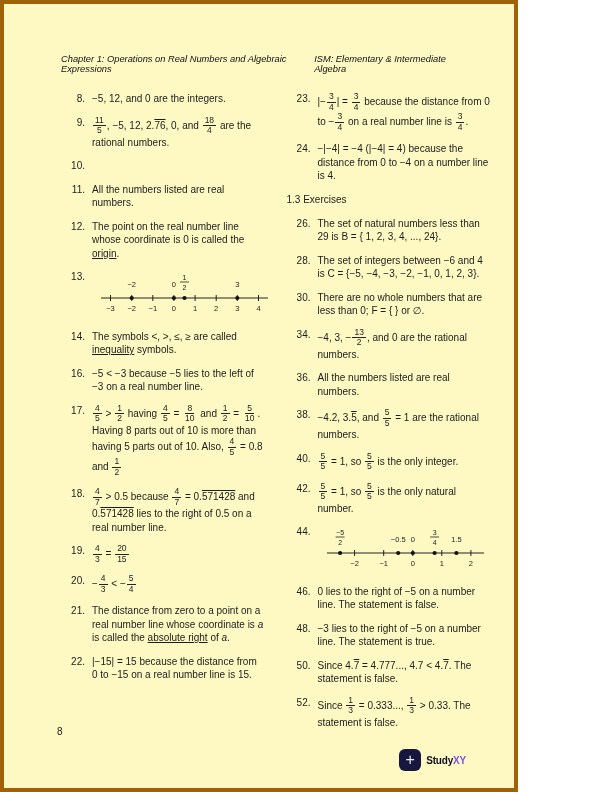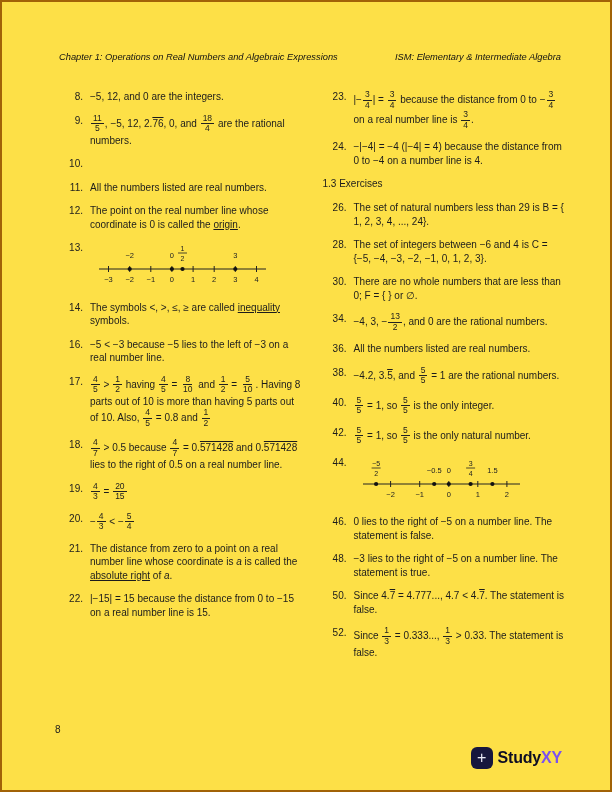--- a/index.html
+++ b/index.html
@@ -1,18 +1,18 @@
 <!DOCTYPE html>
 <html><head>
 <meta charset="utf-8">
 <style>
   html,body{margin:0;padding:0;background:#ffffff;}
   .page{
-    position:relative;width:612px;height:792px;background:#fde047;
-    border:2px solid #a16207;box-sizing:border-box;overflow:hidden;
+    position:relative;width:518px;height:792px;background:#fef9c3;
+    border:4px solid #a16207;box-sizing:border-box;overflow:hidden;
     font-family:"Liberation Sans",sans-serif;font-size:10px;color:#1c1c1c;
   }
   .header{
     position:absolute;top:50px;left:57px;right:49px;
     display:flex;justify-content:space-between;align-items:baseline;
     font-size:9.3px;font-style:italic;color:#111;
   }
   .columns{position:absolute;top:88px;left:57px;right:46px;display:flex;gap:22px;}
   .col{width:50%;}
   .item{display:flex;margin-bottom:10px;line-height:1.35;}
@@ -28,21 +28,21 @@
   .frac .n{padding:0 2px;border-bottom:1px solid #222;}
   .frac .d{padding:0 2px;}
   em{font-style:italic;}
   .pagenum{position:absolute;left:53px;top:722px;font-size:10px;}
   .logo{position:absolute;right:48px;top:745px;display:flex;align-items:center;gap:5px;}
   .logo-icon{
     width:22px;height:22px;border-radius:6px;background:#17173d;color:#e9e9f5;
     display:flex;align-items:center;justify-content:center;
     font-size:16px;font-weight:400;line-height:1;
   }
-  .logo-text{font-size:16px;font-weight:700;letter-spacing:-0.2px;}
+  .logo-text{font-size:10px;font-weight:700;letter-spacing:-0.2px;}
   .lt1{color:#0d0d24;}
   .lt2{color:#7b52f0;}
   svg text{font-family:"Liberation Sans",sans-serif;}
 </style>
 </head>
 <body>
 
 <div class="page">
 
   <div class="header">

